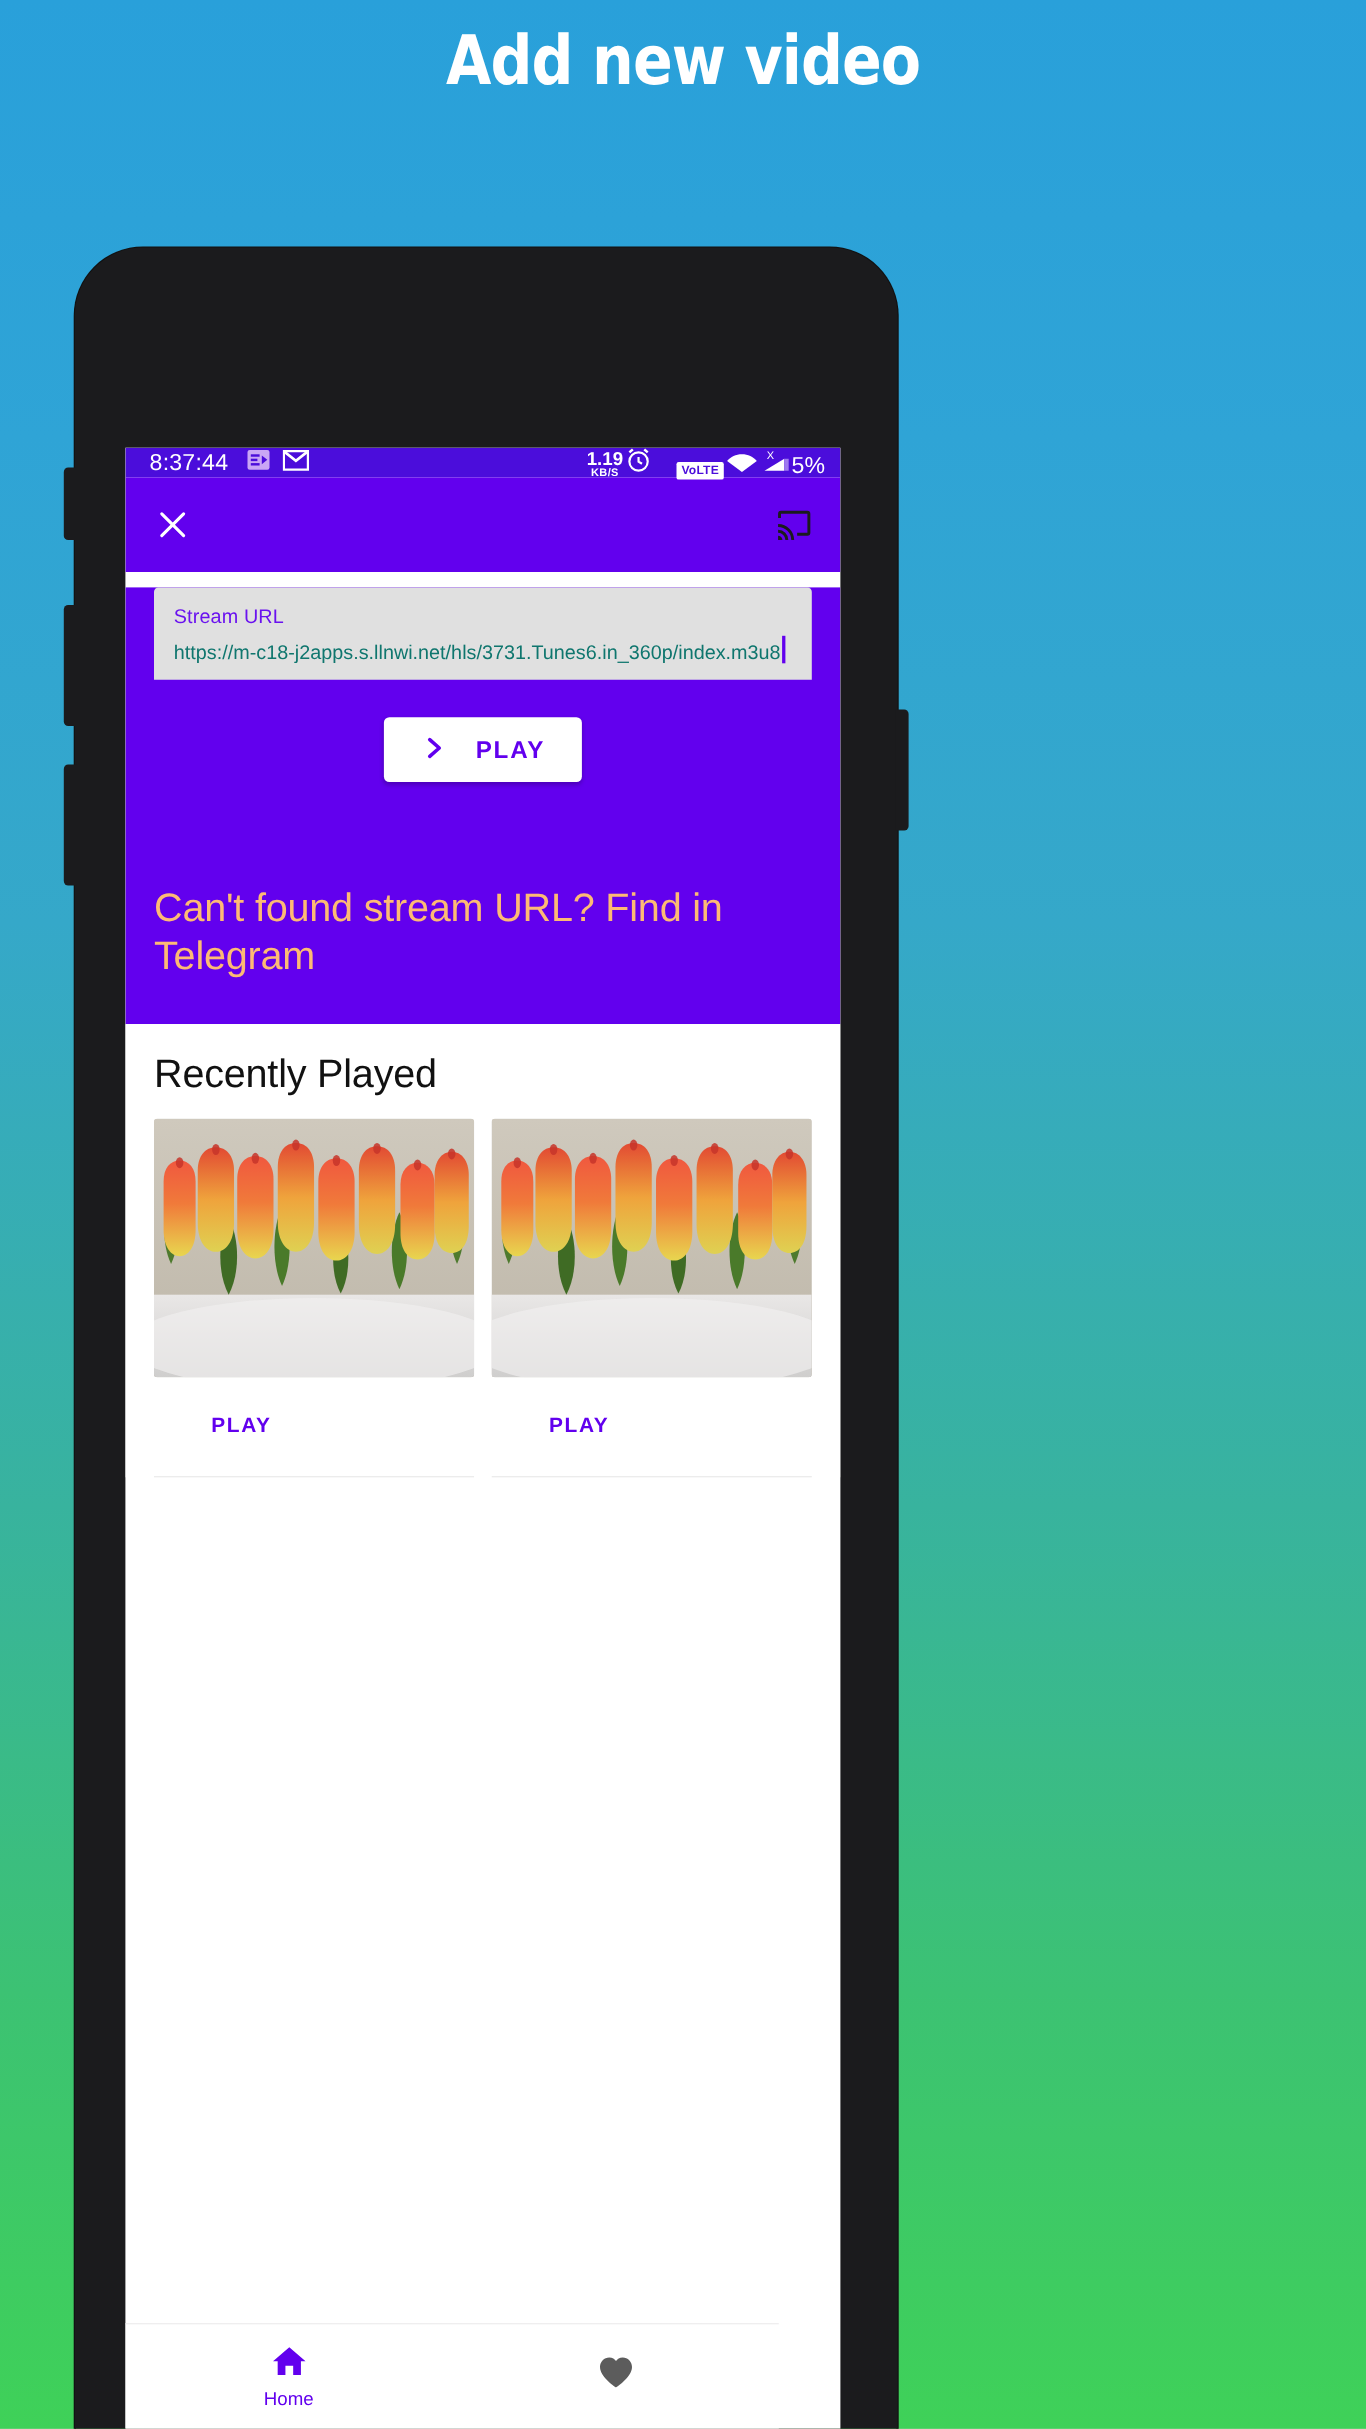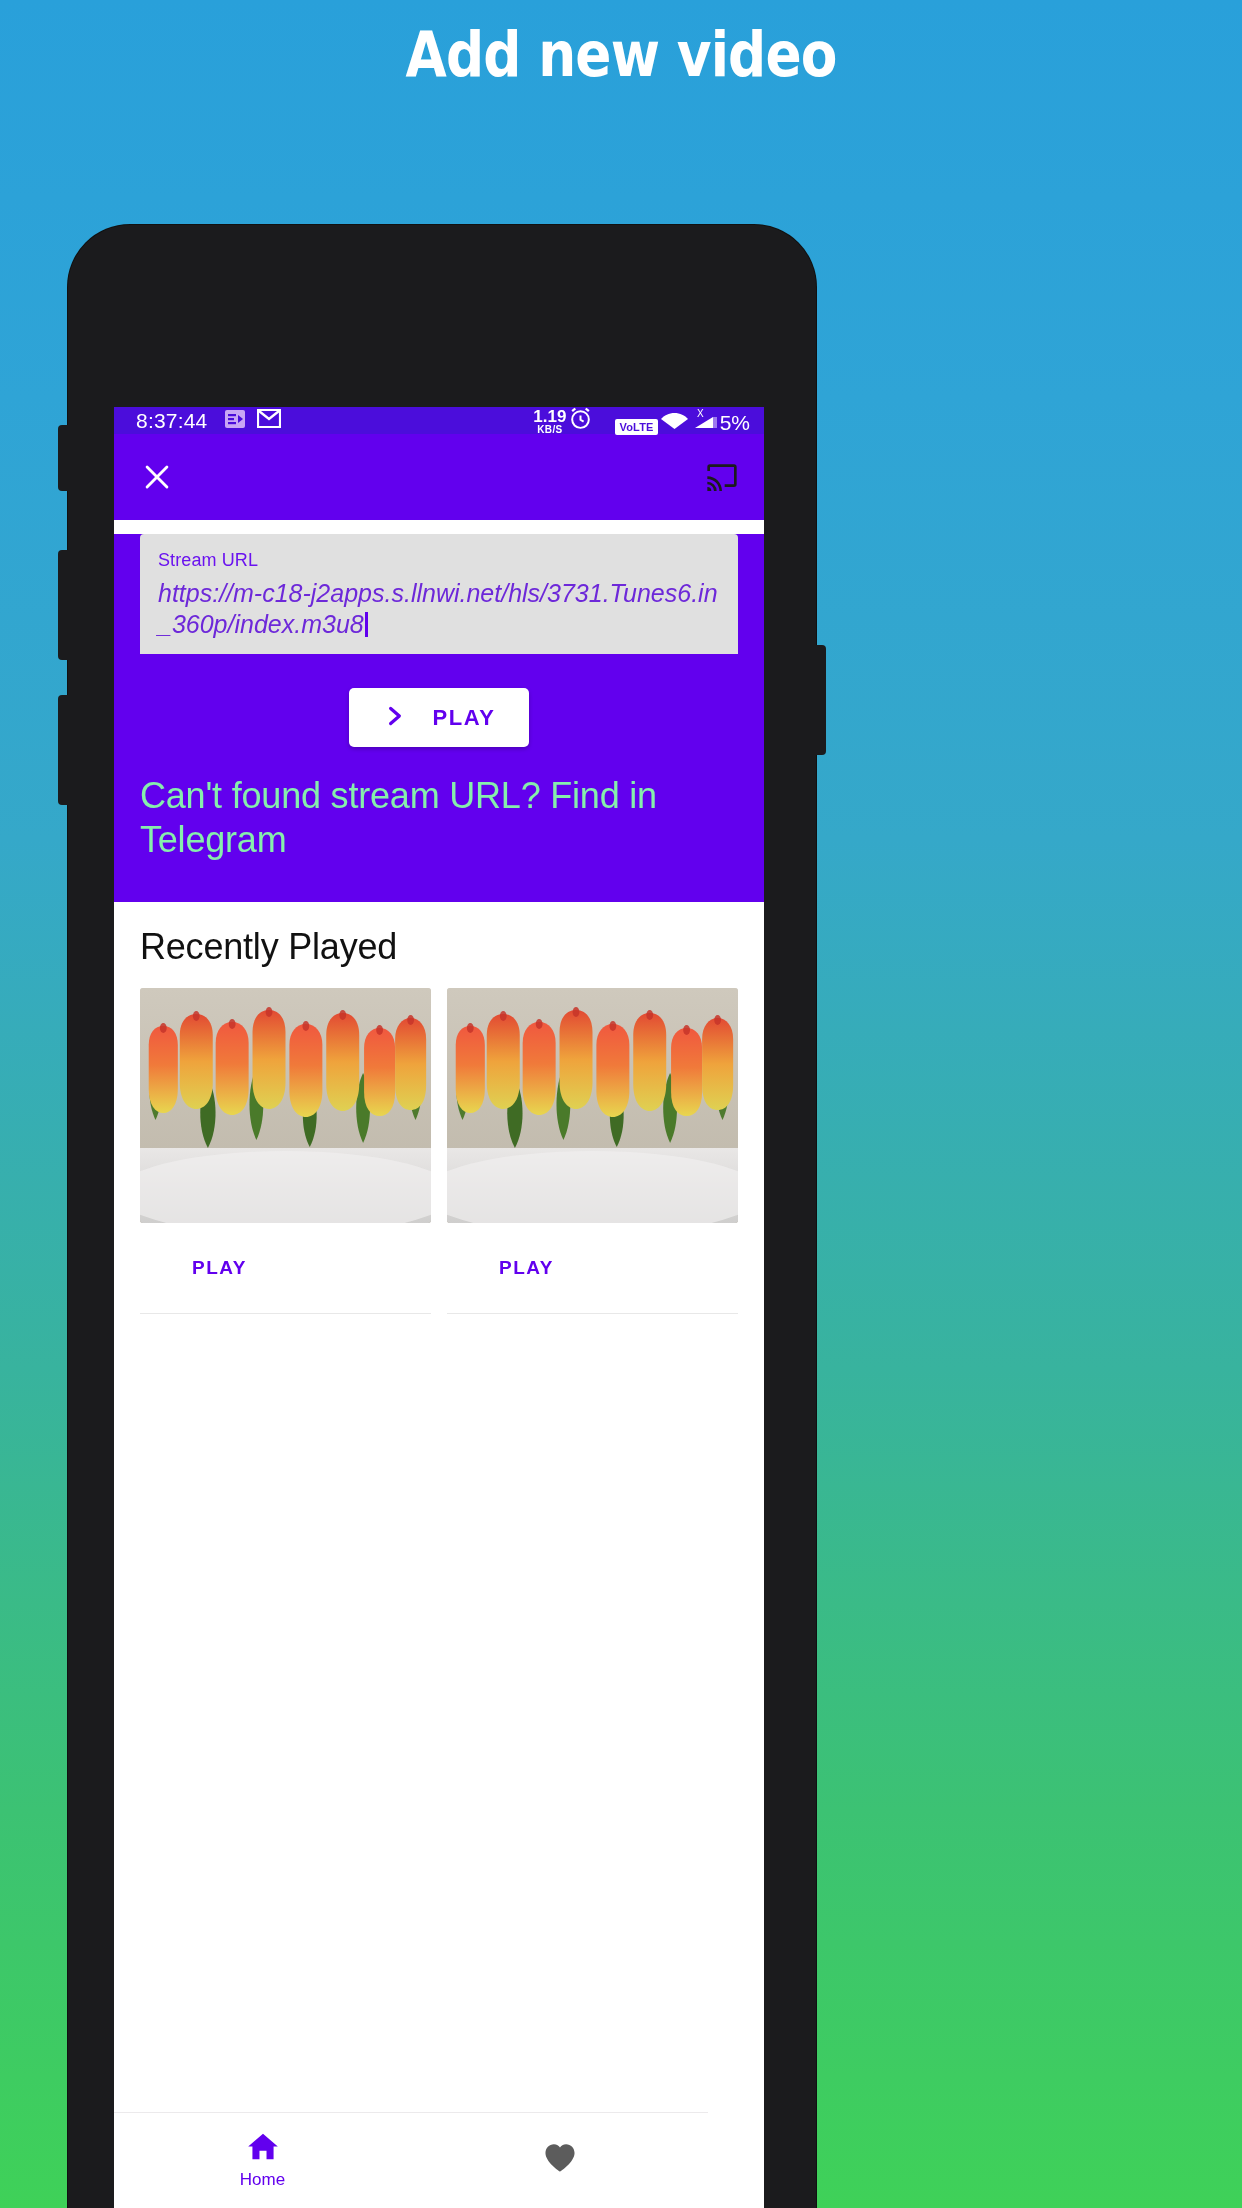--- a/index.html
+++ b/index.html
@@ -87,44 +87,43 @@
   .urlfield{
     background:#e0e0e0;
     border-radius:4px 4px 0 0;
     padding:16px 18px 14px;
     margin-top:14px;
   }
   .urlfield .label{
     color:#6a12ef; font-size:18px; margin-bottom:7px; letter-spacing:0.1px;
   }
   .urlfield .value{
-    color:#6d28d9; font-size:25px; line-height:1.24; word-break:break-all;
+    color:#0f766e; font-size:18px; line-height:1.24; word-break:break-all;
     position:relative;
-    font-style:italic;
   }
   .caret{
     display:inline-block; width:3px; height:25px; background:#6200ee;
     vertical-align:-4px; margin-left:1px;
   }
 
   .play-row{ display:flex; justify-content:center; margin-top:34px; }
   .play-btn{
     background:#ffffff; border:none; border-radius:5px;
     height:59px; min-width:180px;
     display:flex; align-items:center; justify-content:center; gap:24px;
     padding:0 30px; cursor:pointer;
     box-shadow:0 2px 4px rgba(0,0,0,0.22);
   }
   .play-btn .txt{
     color:#6200ee; font-size:22px; font-weight:bold; letter-spacing:1.6px;
   }
 
   .tg-heading{
-    color:#86efac; font-size:36px; font-weight:400; line-height:1.22;
-    margin-top:27px; letter-spacing:-0.2px;
+    color:#fdba74; font-size:36px; font-weight:400; line-height:1.22;
+    margin-top:92px; letter-spacing:-0.2px;
   }
 
   .chips{ display:flex; gap:22px; margin-top:34px; }
   .chip{
     background:#e6e6e6; border-radius:30px; height:53px;
     display:flex; align-items:center; gap:14px;
     padding:0 26px 0 7px; cursor:pointer;
   }
   .chip .tg-ico{
     width:41px; height:41px; border-radius:50%;

